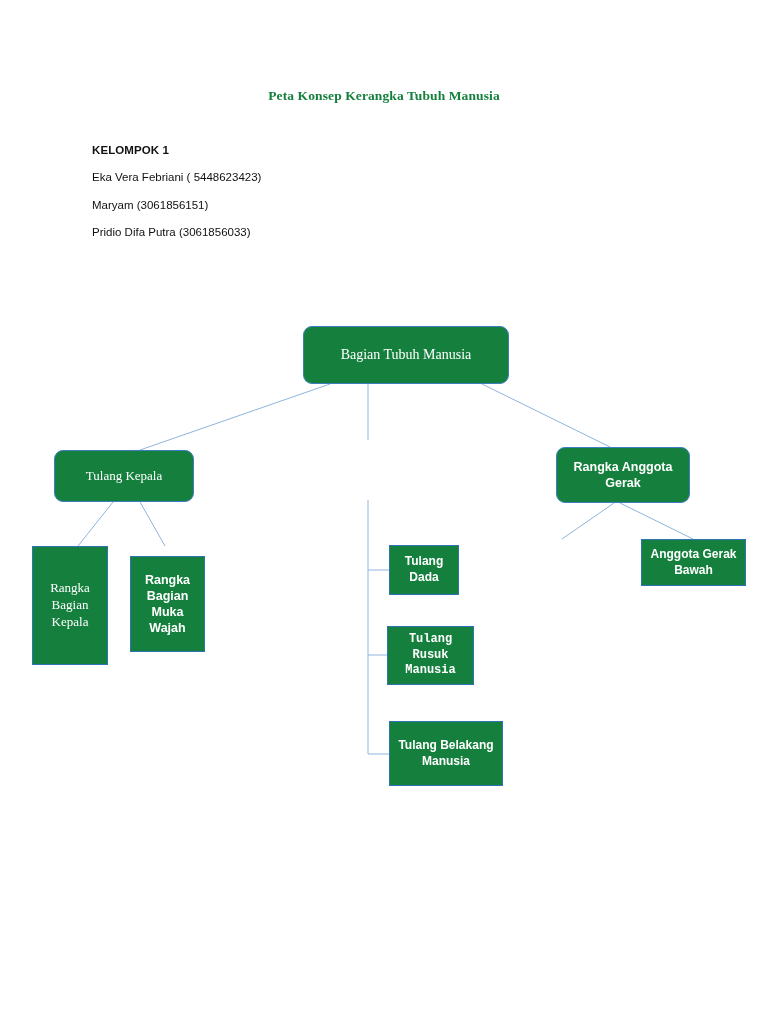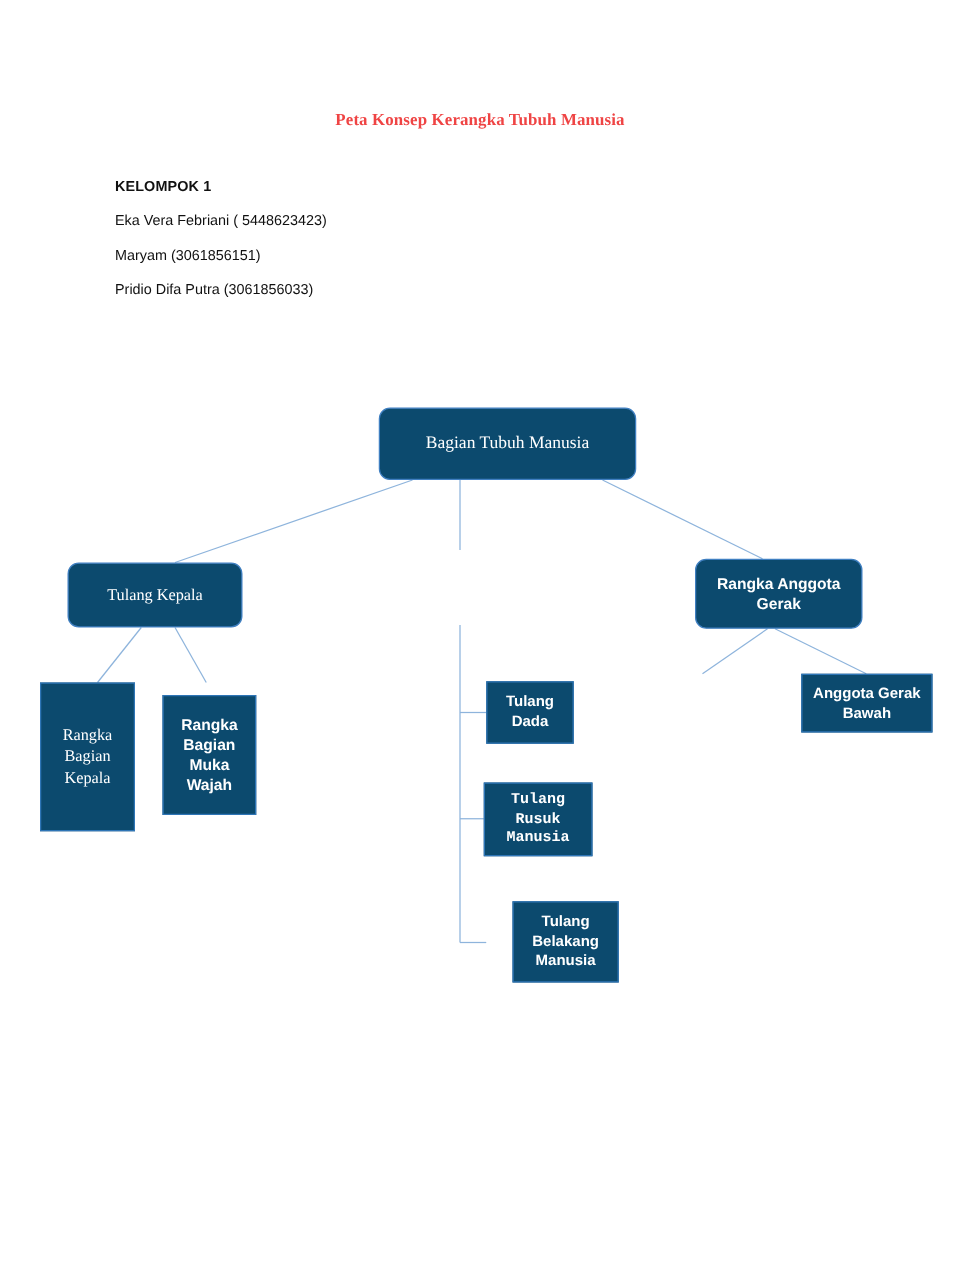--- a/index.html
+++ b/index.html
@@ -23,21 +23,21 @@
   
   .doc-title {
     position: absolute;
     left: 0;
     top: 88px;
     width: 768px;
     text-align: center;
     font-family: "Liberation Serif", serif;
     font-weight: bold;
     font-size: 13.5px;
-    color: #ef4444;
+    color: #15803d;
     letter-spacing: 0.1px;
   }
   .meta-line {
     position: absolute;
     left: 92px;
     font-family: "Liberation Sans", sans-serif;
     font-size: 11.5px;
     color: #111111;
     white-space: nowrap;
   }
@@ -59,21 +59,21 @@
     left: 0;
     top: 0;
     width: 768px;
     height: 1024px;
     pointer-events: none;
   }
 
   .node {
     position: absolute;
     box-sizing: border-box;
-    background: #0c4a6e;
+    background: #15803d;
     border: 1px solid #2e75b6;
     color: #ffffff;
     display: flex;
     align-items: center;
     justify-content: center;
     text-align: center;
     line-height: 1.30;
     z-index: 2;
   }
   .node .label { display: block; width: 100%; padding: 0 4px; }
@@ -99,21 +99,21 @@
   #n-root      { left: 303px; top: 326px; width: 206px; height: 58px;  font-size: 14px; }
   #n-kepala    { left: 54px;  top: 450px; width: 140px; height: 52px;  font-size: 13px; }
   #n-badan     { left: 284px; top: 440px; width: 156px; height: 60px;  font-size: 12.5px; }
   #n-anggota   { left: 556px; top: 447px; width: 134px; height: 56px;  font-size: 12.5px; }
 
   #n-rbk       { left: 32px;  top: 546px; width: 76px;  height: 119px;  font-size: 13px; }
   #n-rbmw      { left: 130px; top: 546px; width: 75px;  height: 96px;  font-size: 12.5px; margin-top: 10px; }
 
   #n-dada      { left: 389px; top: 545px; width: 70px;  height: 50px;  font-size: 12px; }
   #n-rusuk     { left: 387px; top: 626px; width: 87px;  height: 59px;  font-size: 12px; font-family: Liberation Mono, monospace; }
-  #n-belakang  { left: 410px; top: 721px; width: 85px;  height: 65px;  font-size: 12px; }
+  #n-belakang  { left: 389px; top: 721px; width: 114px;  height: 65px;  font-size: 12px; }
 
   #n-atas      { left: 516px; top: 539px; width: 92px;  height: 47px;  font-size: 12px; }
   #n-bawah     { left: 641px; top: 539px; width: 105px; height: 47px;  font-size: 12px; }
 </style>
 </head>
 <body>
 
 <div id="doc">
 
   <div class="doc-title">Peta Konsep Kerangka Tubuh Manusia</div>

